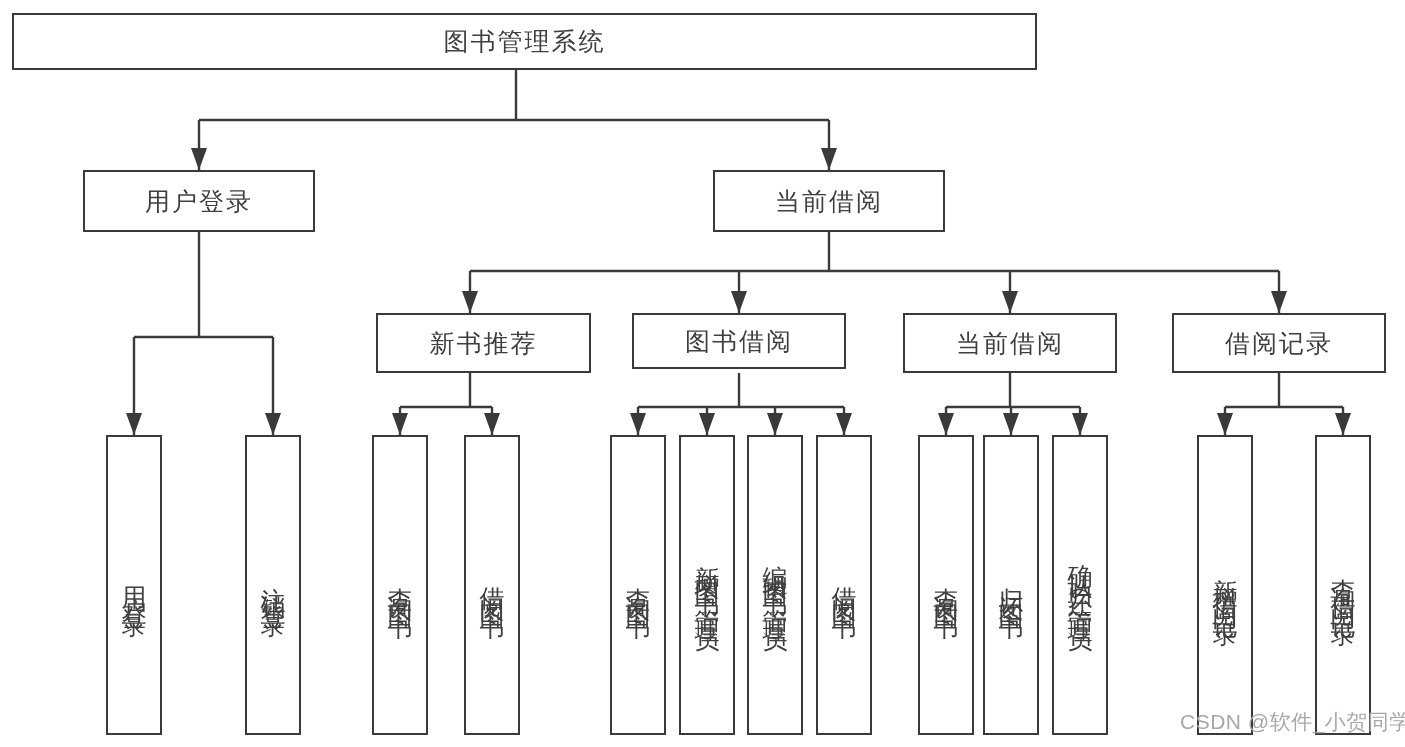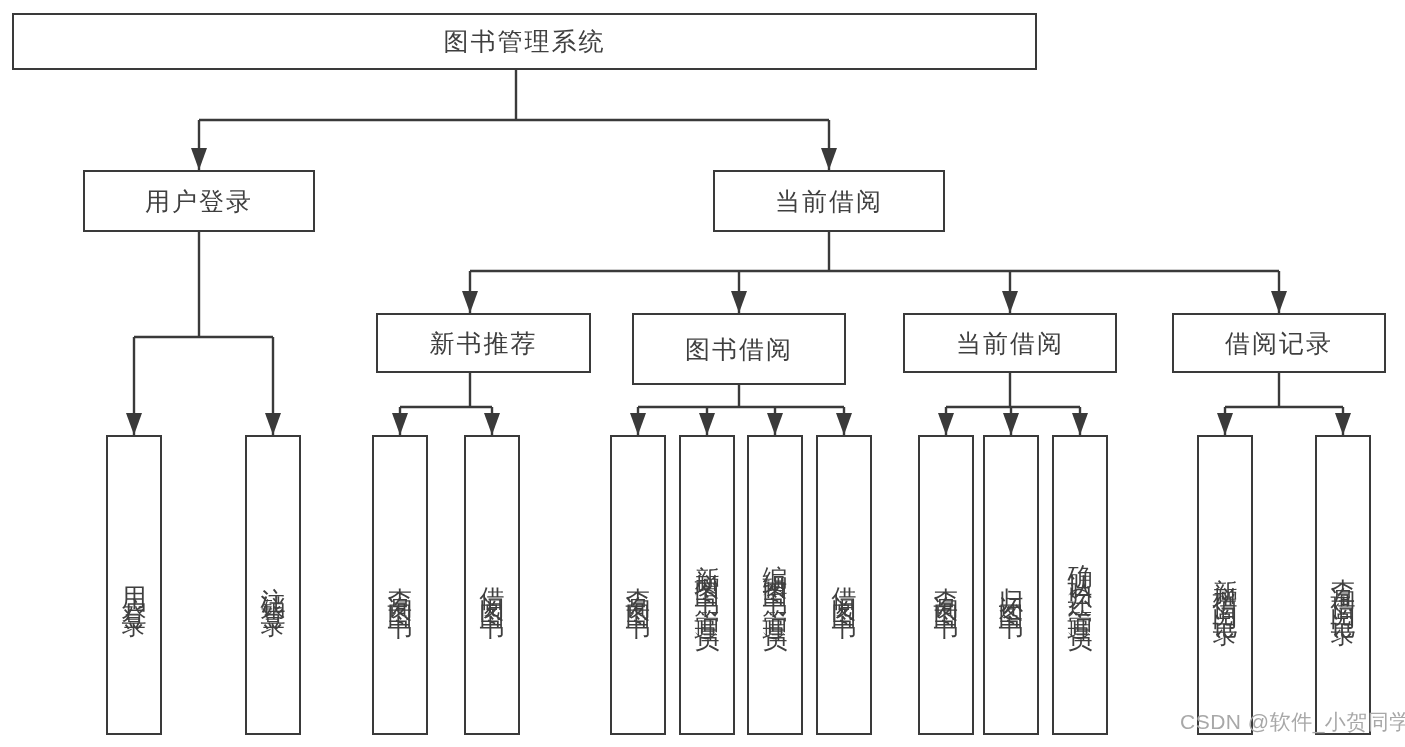--- a/index.html
+++ b/index.html
@@ -124,21 +124,21 @@
   <div class="box" style="left:83px; top:170px; width:232px; height:62px;">
     <span class="hlabel">用户登录</span>
   </div>
   <div class="box" style="left:713px; top:170px; width:232px; height:62px;">
     <span class="hlabel">当前借阅</span>
   </div>
 
   <div class="box" style="left:376px; top:313px; width:215px; height:60px;">
     <span class="hlabel">新书推荐</span>
   </div>
-  <div class="box" style="left:632px; top:313px; width:214px; height:72px;">
+  <div class="box" style="left:632px; top:313px; width:214px; height:56px;">
     <span class="hlabel">图书借阅</span>
   </div>
   <div class="box" style="left:903px; top:313px; width:214px; height:60px;">
     <span class="hlabel">当前借阅</span>
   </div>
   <div class="box" style="left:1172px; top:313px; width:214px; height:60px;">
     <span class="hlabel">借阅记录</span>
   </div>
 
   <div class="box leaf" style="left:106px; top:435px; width:56px; height:300px;">

